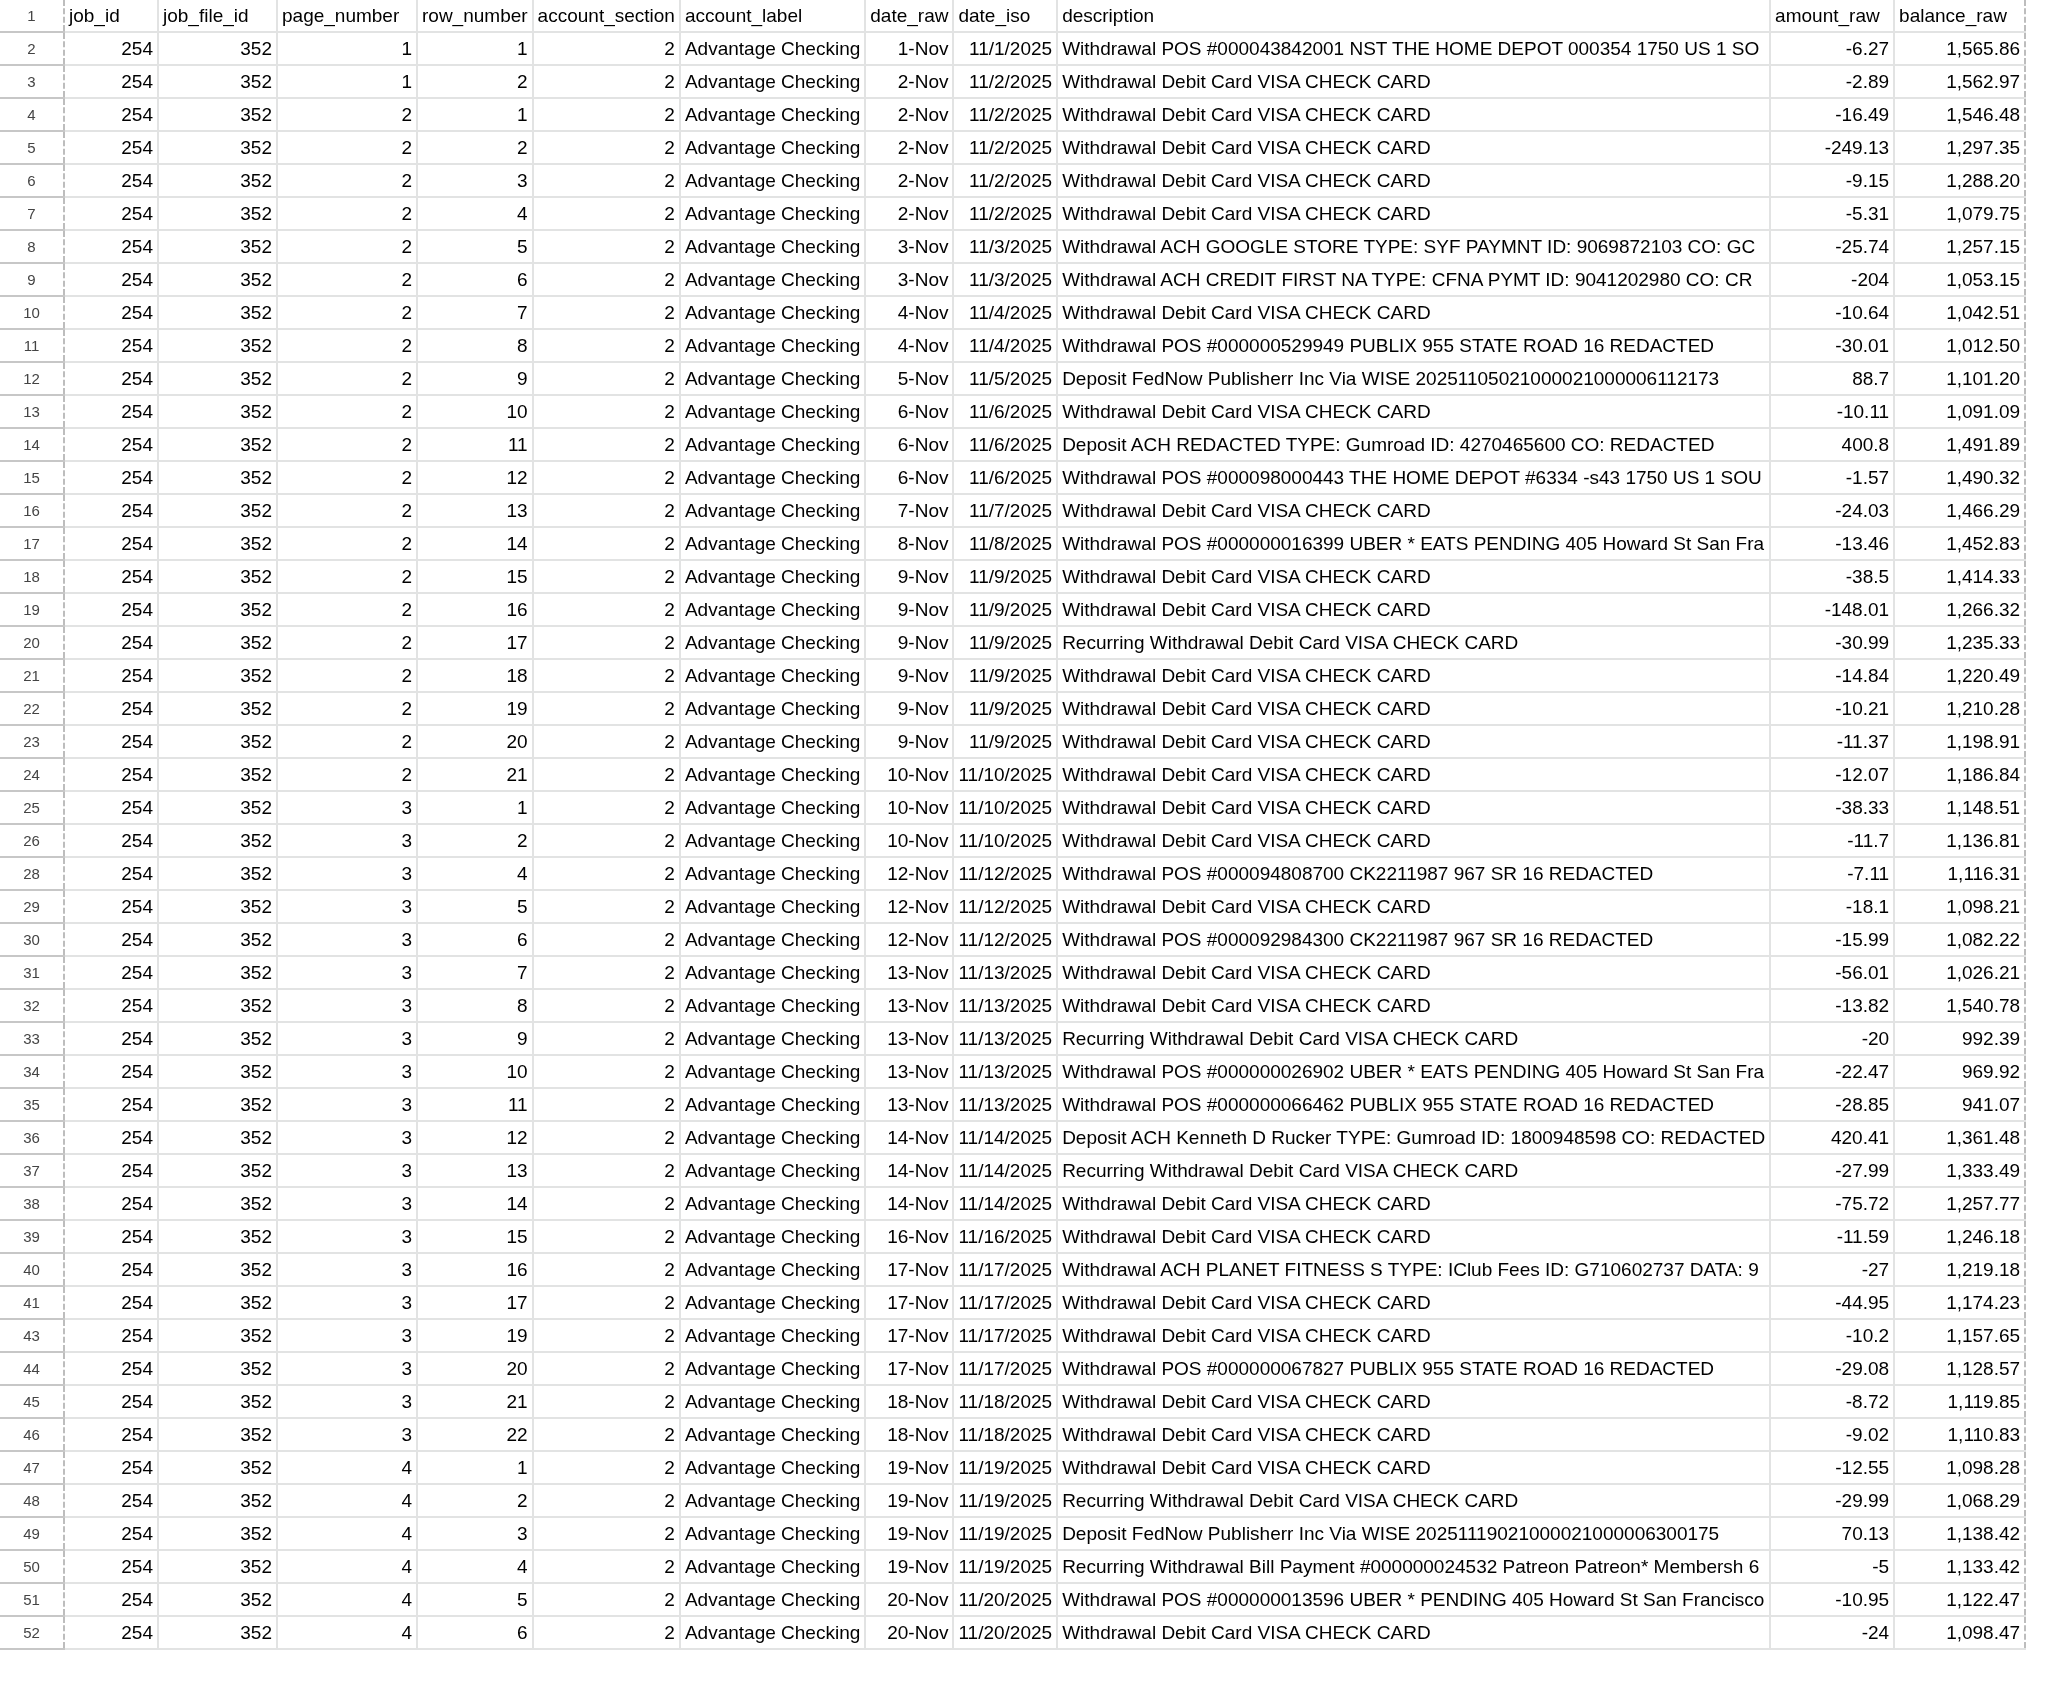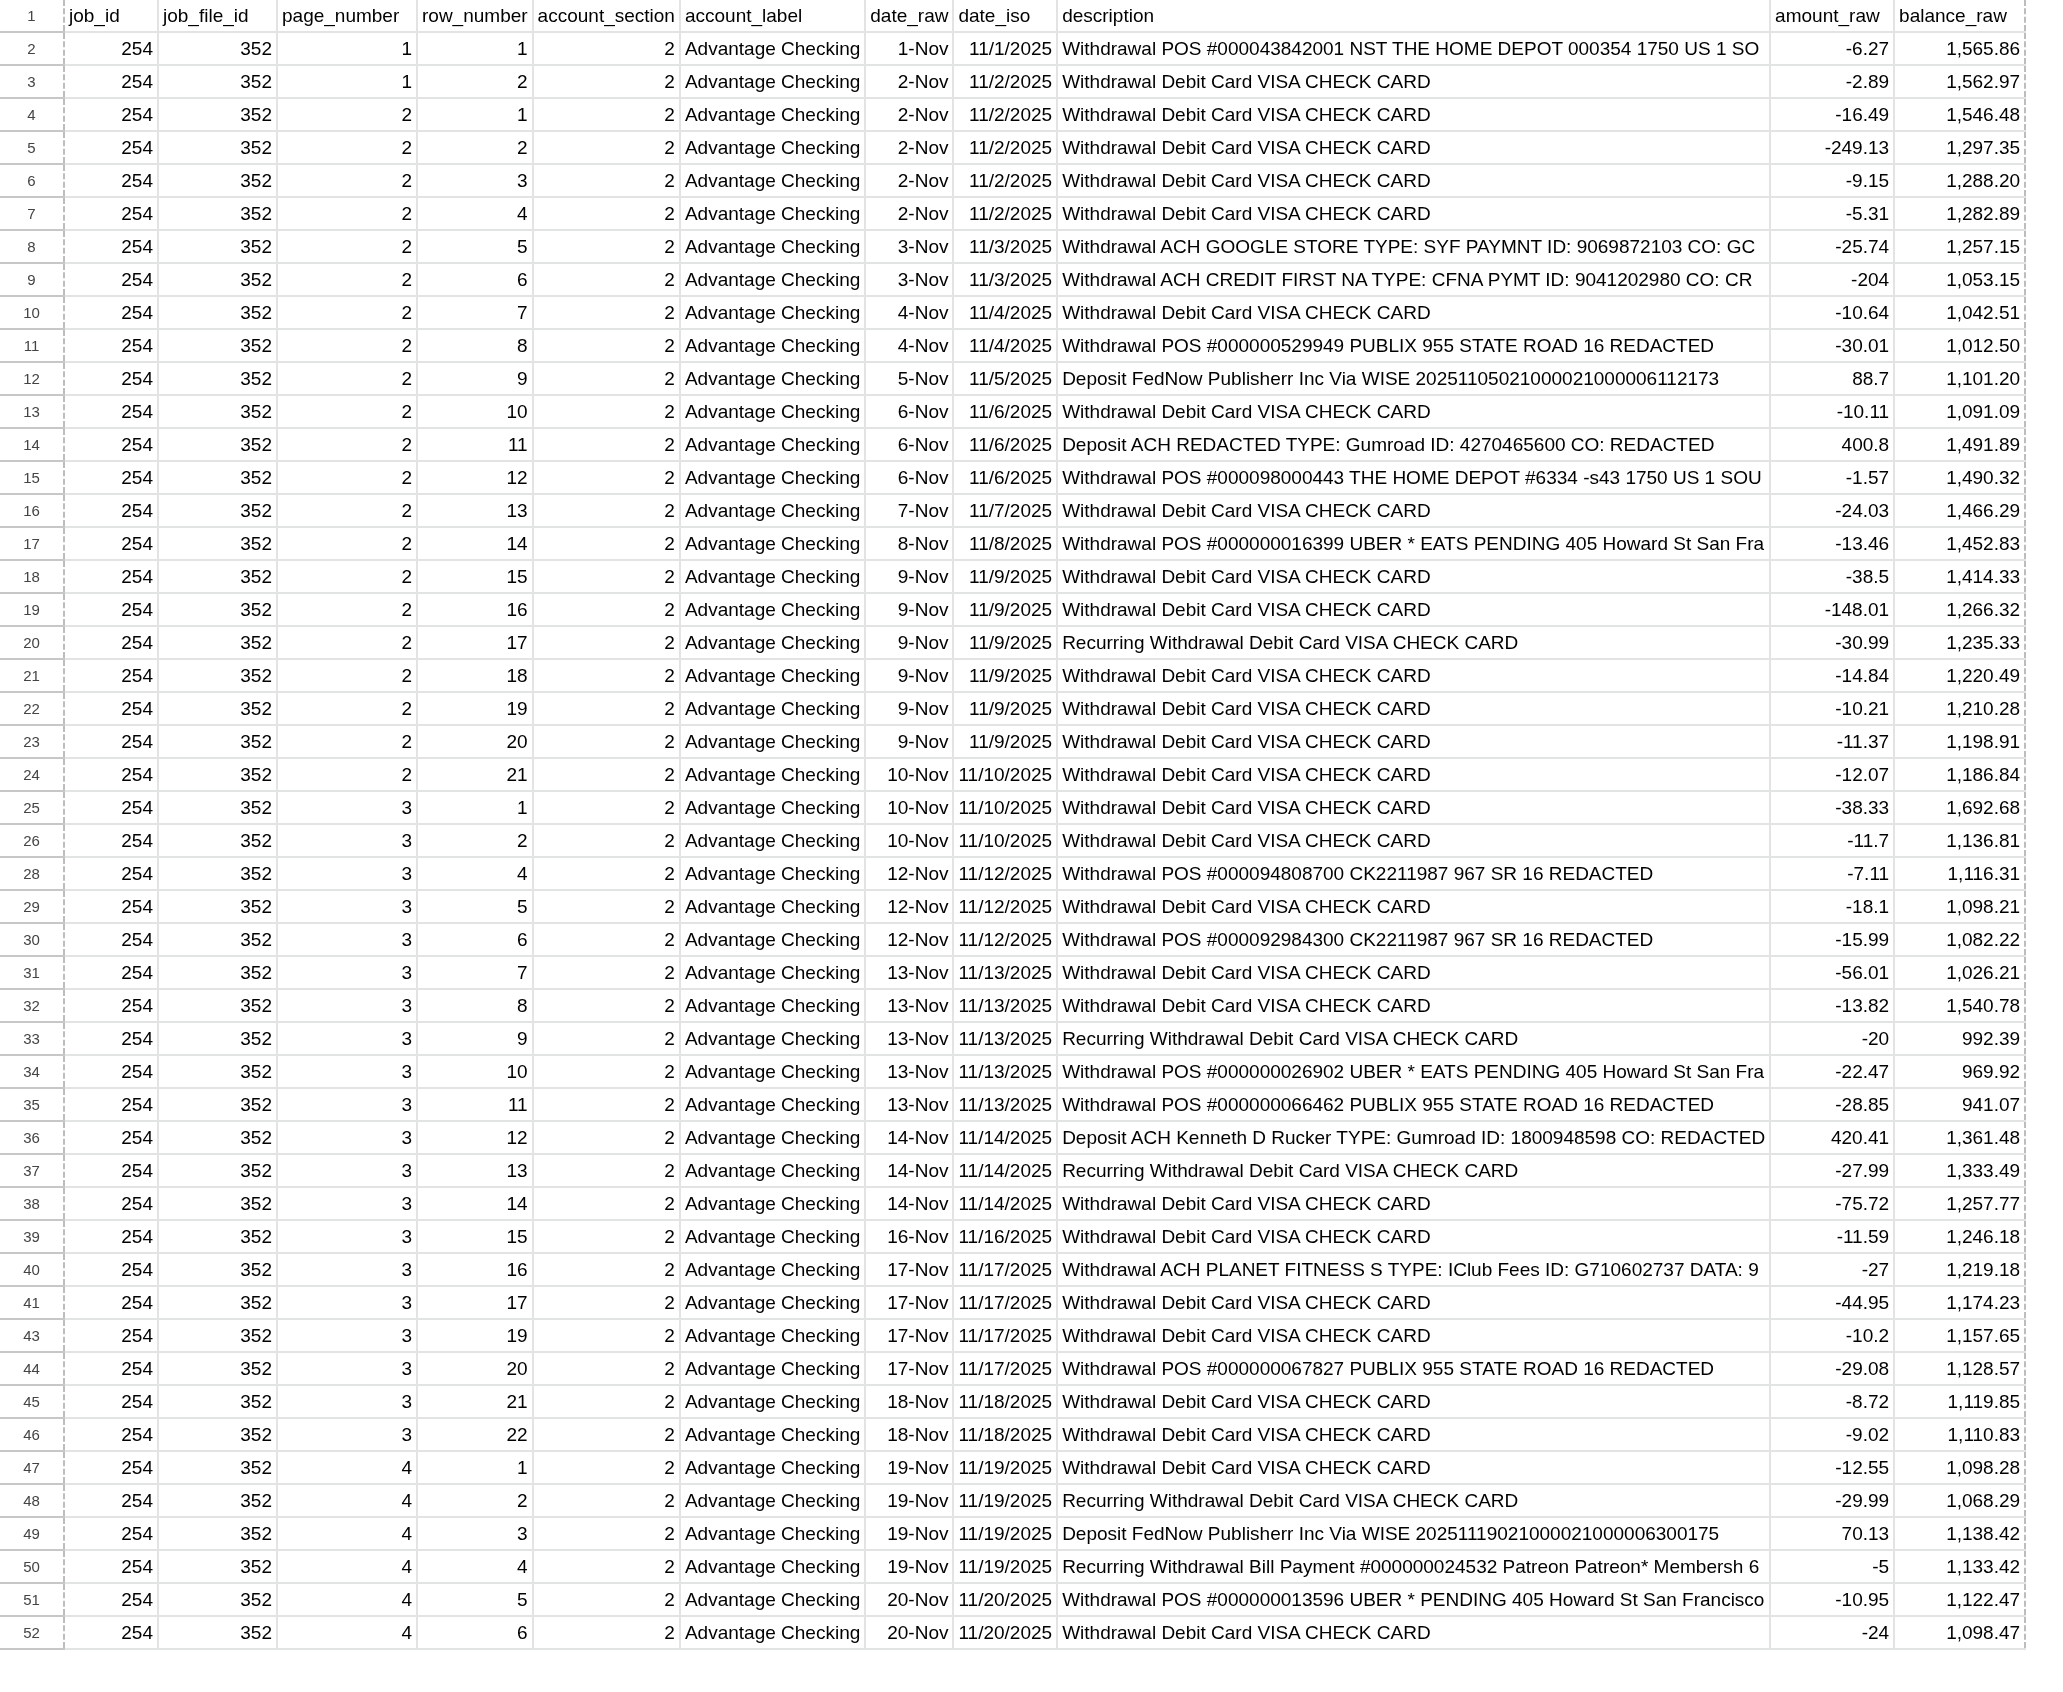--- a/index.html
+++ b/index.html
@@ -124,21 +124,21 @@
         <td class="num">254</td>
         <td class="num">352</td>
         <td class="num">2</td>
         <td class="num">4</td>
         <td class="num">2</td>
         <td class="txt">Advantage Checking</td>
         <td class="num">2-Nov</td>
         <td class="num">11/2/2025</td>
         <td class="txt">Withdrawal Debit Card VISA CHECK CARD</td>
         <td class="num">-5.31</td>
-        <td class="num lastcol">1,282.89</td>
+        <td class="num lastcol">1,079.75</td>
       </tr>
       <tr>
         <td class="rh">8</td>
         <td class="num">254</td>
         <td class="num">352</td>
         <td class="num">2</td>
         <td class="num">5</td>
         <td class="num">2</td>
         <td class="txt">Advantage Checking</td>
         <td class="num">3-Nov</td>
@@ -376,21 +376,21 @@
         <td class="num">254</td>
         <td class="num">352</td>
         <td class="num">3</td>
         <td class="num">1</td>
         <td class="num">2</td>
         <td class="txt">Advantage Checking</td>
         <td class="num">10-Nov</td>
         <td class="num">11/10/2025</td>
         <td class="txt">Withdrawal Debit Card VISA CHECK CARD</td>
         <td class="num">-38.33</td>
-        <td class="num lastcol">1,692.68</td>
+        <td class="num lastcol">1,148.51</td>
       </tr>
       <tr>
         <td class="rh">26</td>
         <td class="num">254</td>
         <td class="num">352</td>
         <td class="num">3</td>
         <td class="num">2</td>
         <td class="num">2</td>
         <td class="txt">Advantage Checking</td>
         <td class="num">10-Nov</td>

